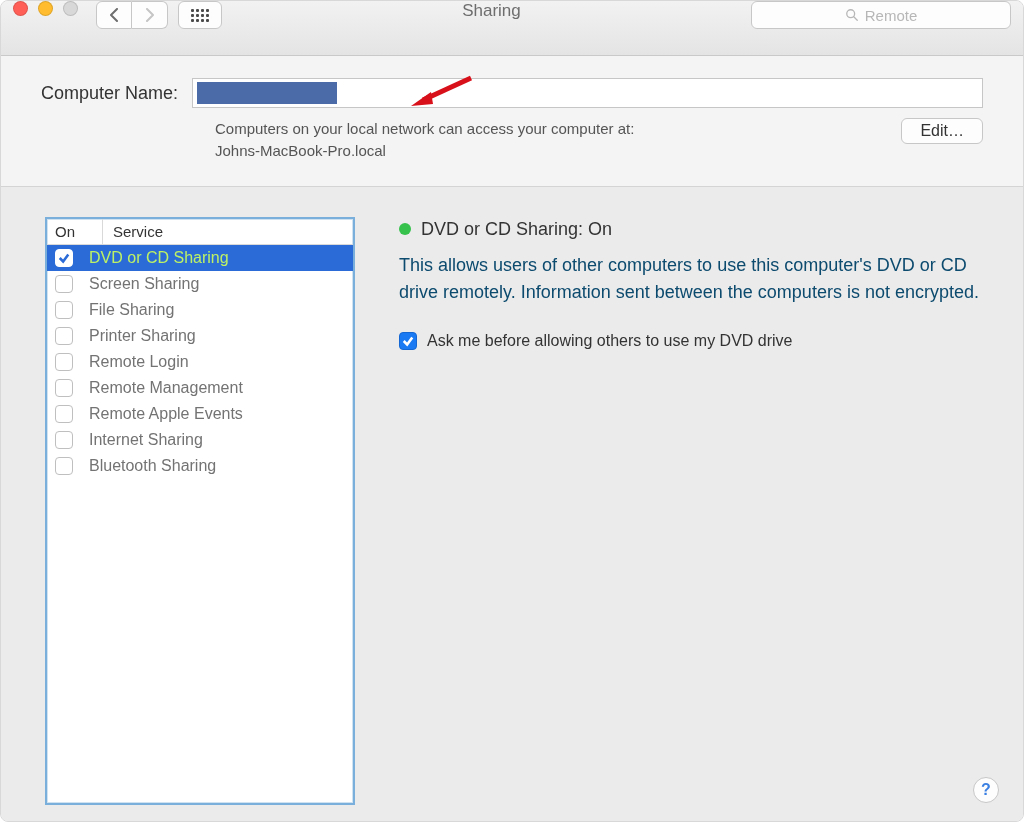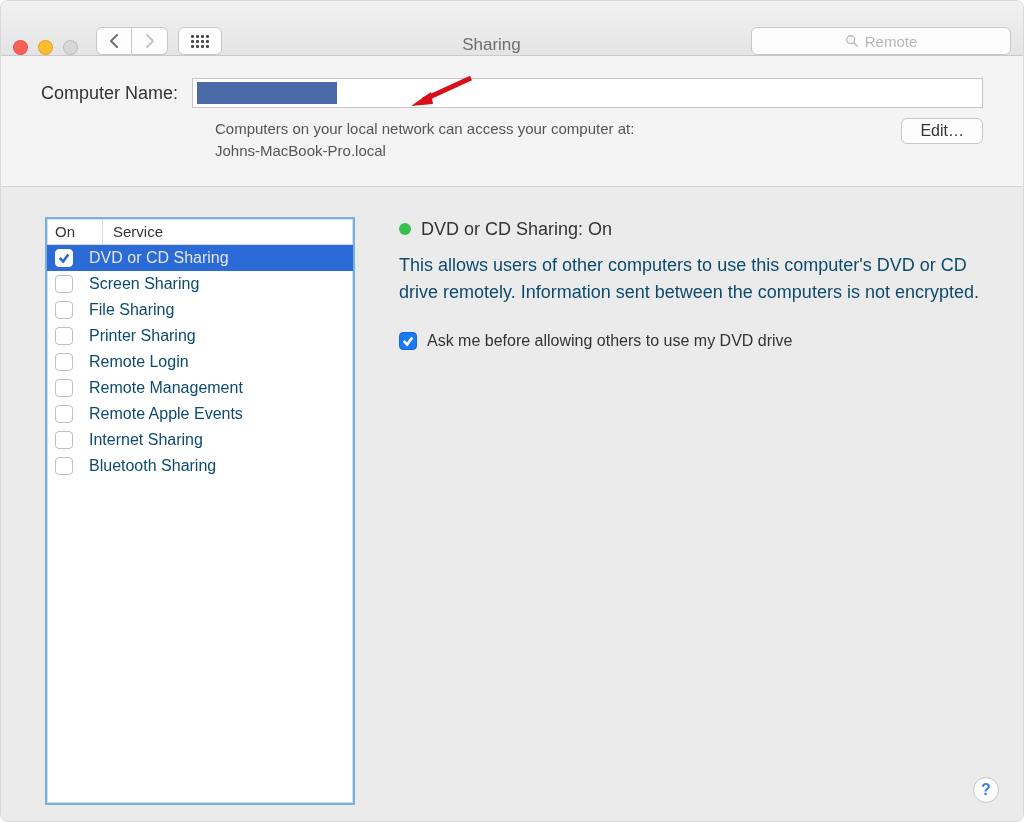--- a/index.html
+++ b/index.html
@@ -21,21 +21,21 @@
     overflow: hidden;
     background: #f4f4f4;
   }
 
   
   .toolbar {
     height: 55px;
     background: linear-gradient(#f2f2f2, #e4e4e4);
     border-bottom: 1px solid #c9c9c9;
     display: flex;
-    align-items: flex-end;
+    align-items: flex-start;
     padding: 0 12px;
   }
   .traffic-lights { display: flex; gap: 10px; margin-right: 18px; }
   .light { width: 15px; height: 15px; border-radius: 50%; border: 0.5px solid rgba(0,0,0,0.12);}
   .light.red    { background:#ff5f57; }
   .light.yellow { background:#febc2e; }
   .light.grey   { background:#d8d8d8; }
 
   .nav-buttons { display:flex; margin-right: 10px;}
   .nav-btn {
@@ -117,24 +117,24 @@
   }
   .list-header {
     display:flex; font-size:15px; color:#333;
     border-bottom:1px solid #d9d9d9;
   }
   .col-on  { width:56px; padding:4px 8px; border-right:1px solid #d9d9d9;}
   .col-svc { flex:1; padding:4px 10px;}
   .list-body { flex:1; overflow:auto; }
   .svc-row {
     display:flex; align-items:center;
-    font-size:16px; color:#0c4a6e;
+    font-size:16px; color:#737373;
     padding:4px 8px;
   }
-  .svc-row.selected { background:#2a6bd8; color:#e5e5e5;justify-content:center;}
+  .svc-row.selected { background:#2a6bd8; color:#bef264;justify-content:center;}
   .svc-row .check {
     width:18px; height:18px; border-radius:4px;
     border:1px solid #bfbfbf; background:#fff;
     margin-right:16px; flex-shrink:0;
     display:flex; align-items:center; justify-content:center;
   }
   .svc-row.selected .check { background:#fff; border-color:#fff; }
   .svc-row.selected .check svg{ stroke:#2a6bd8;}
   .svc-row .check svg { width:12px; height:12px; stroke:#fff; stroke-width:3; fill:none;}
   .svc-row .svc-label { flex:1; }

